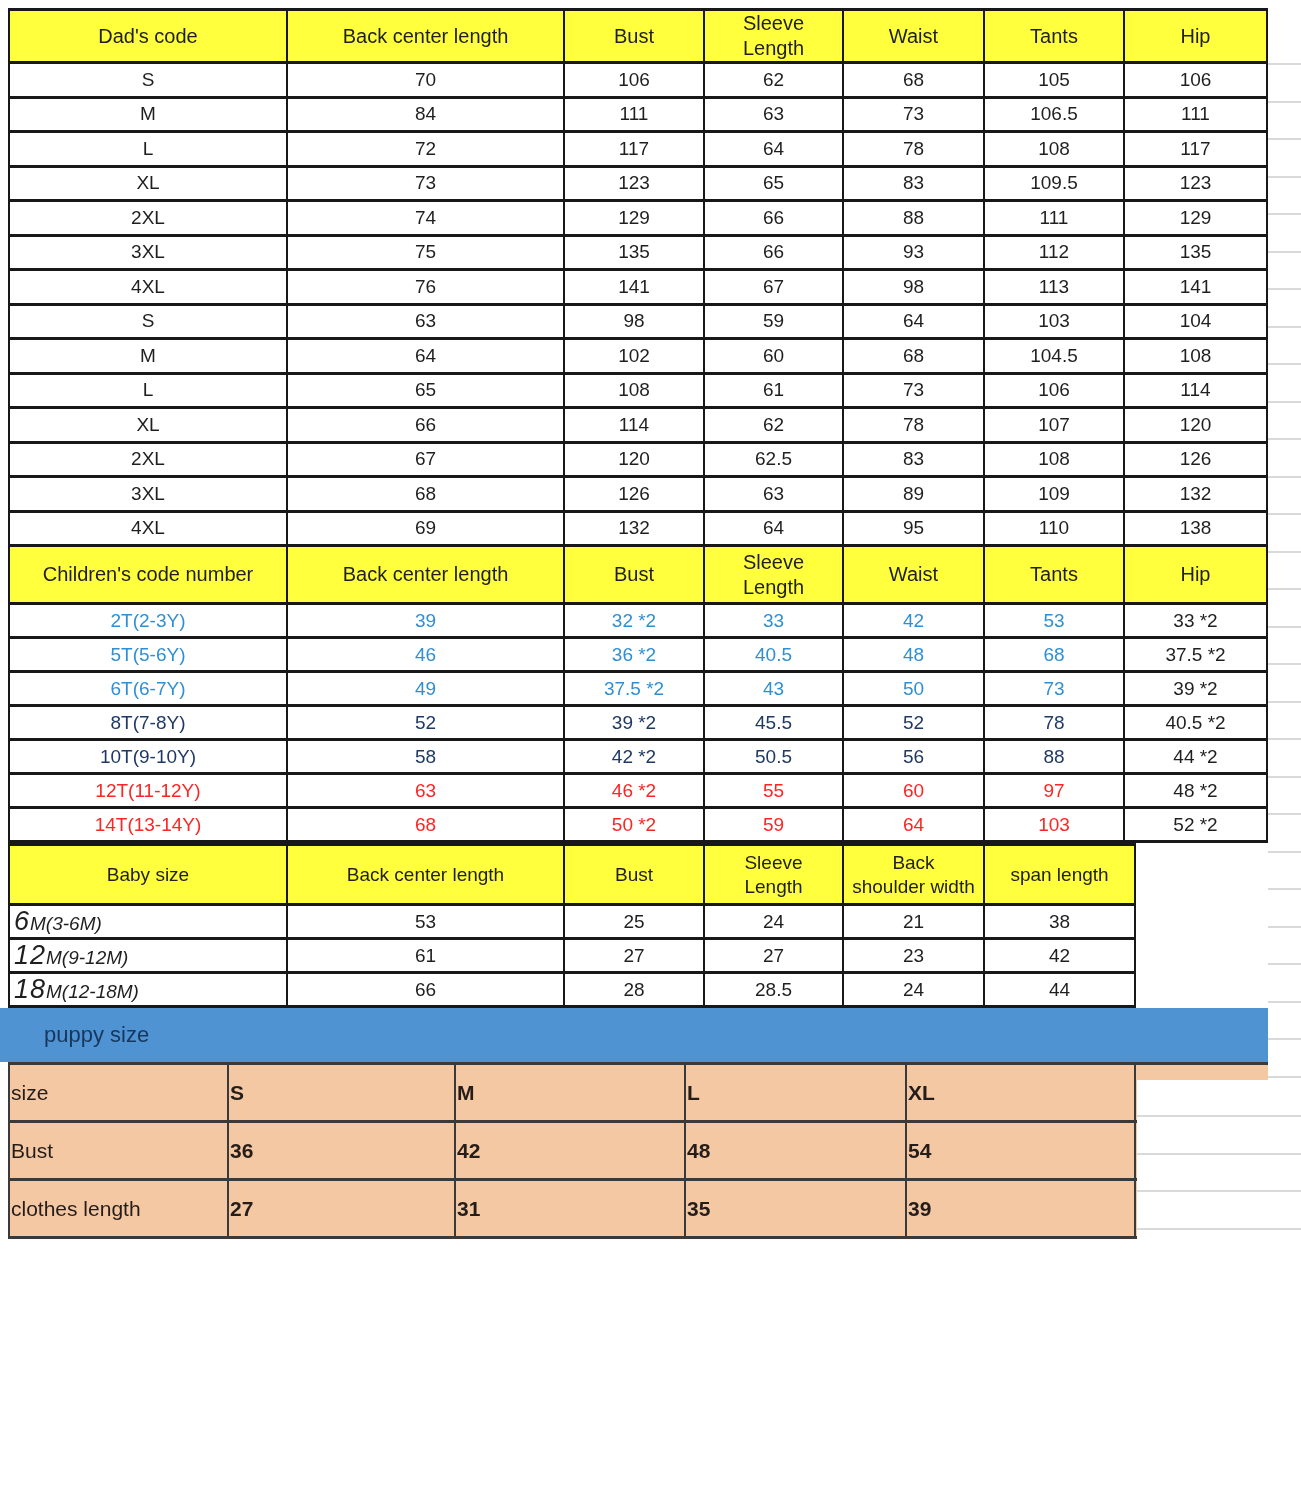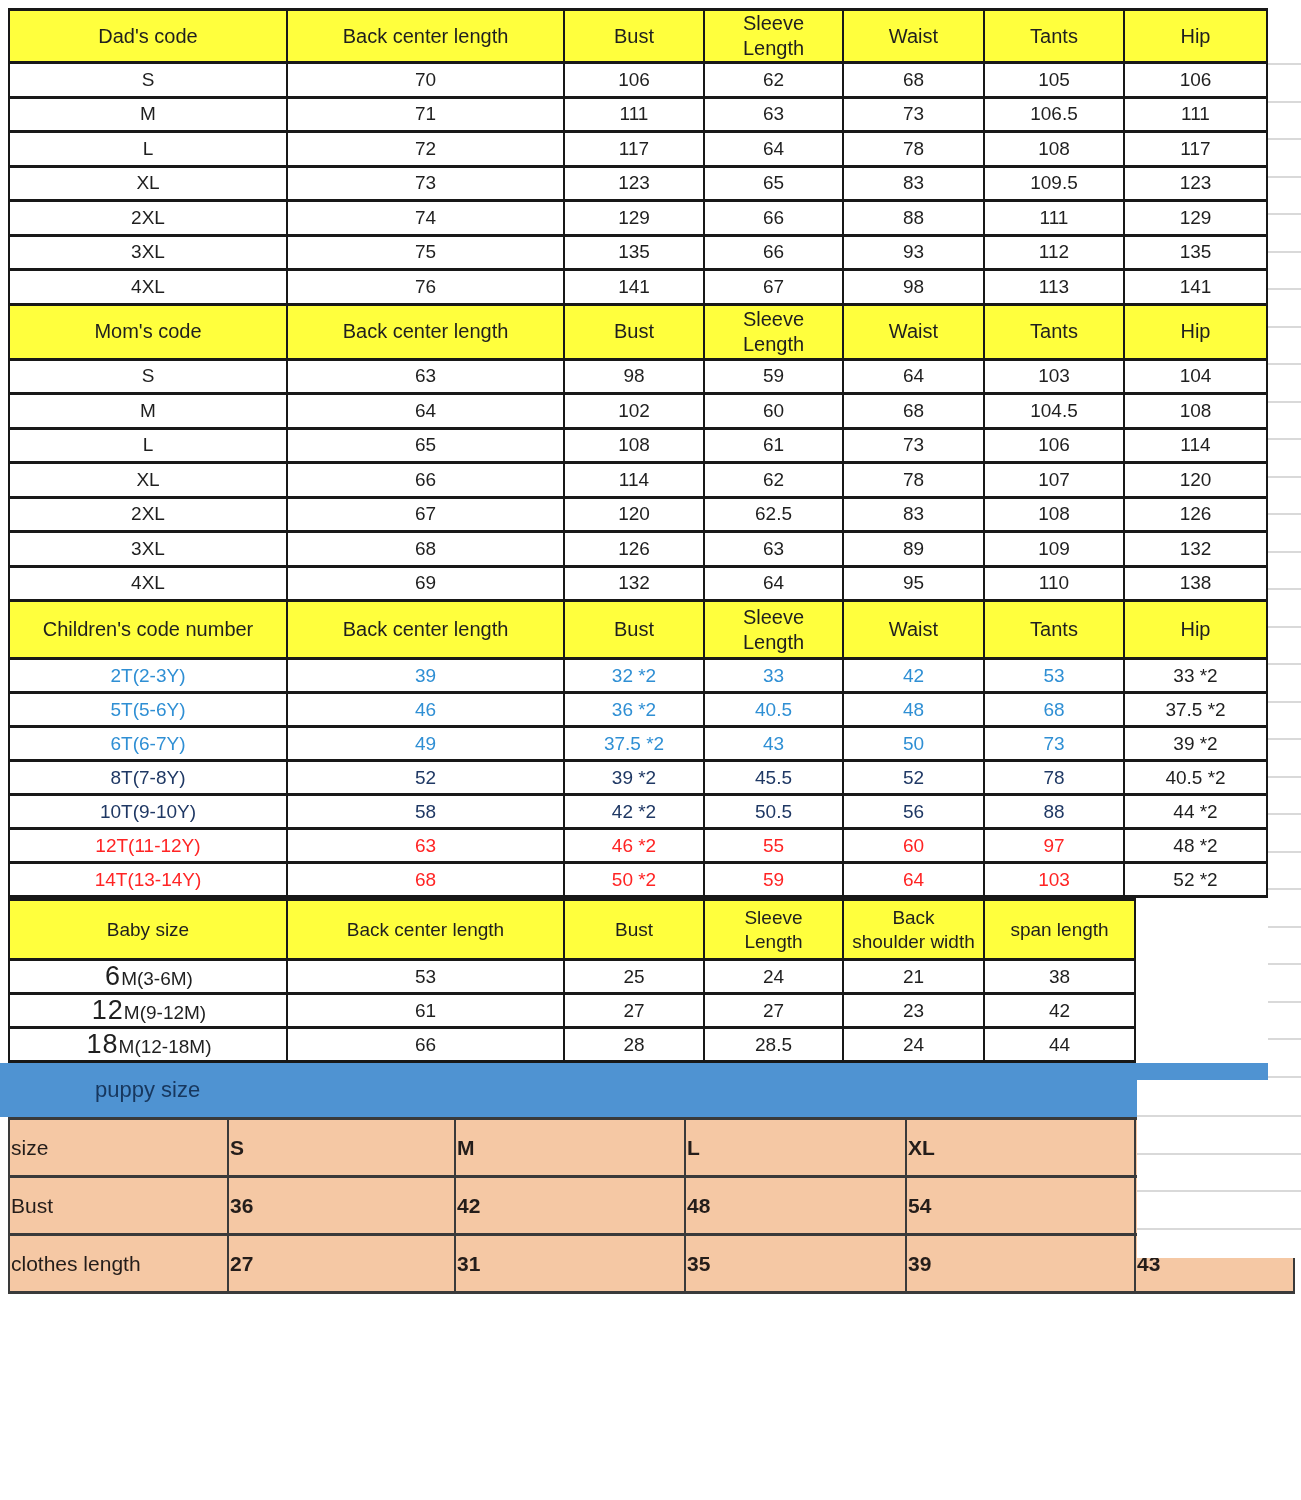--- a/index.html
+++ b/index.html
@@ -17,26 +17,26 @@
   #main-table th,#main-table td,#baby-table th,#baby-table td{
     border:2px solid var(--grid); border-top-width:3px; border-bottom-width:3px;
     text-align:center; vertical-align:middle; padding:0 2px; overflow:hidden;
   }
   th{background:var(--yellow); font-weight:400; font-size:20px; white-space:pre-line; line-height:1.25;}
   td{font-size:19px;}
   tr.hdr.dad{height:50px;margin-left:32px;} tr.hdr.mom{height:55px;} tr.hdr.children{height:58px;}
   tr.data.dad,tr.data.mom{height:34.5px;} tr.data.children{height:34px;}
   #baby-table tr.hdr{height:60px;} #baby-table tr.data{height:34px;}
   #baby-table th{font-size:19px;}
-  #baby-table td.babylabel{text-align:center; padding-left:4px; font-size:19px;}
+  #baby-table td.babylabel{text-align:left; padding-left:4px; font-size:19px;font-style:italic;}
   #baby-table td.babylabel .big{font-size:27px; letter-spacing:1px;}
   .c-black{color:var(--ink);} .c-blue{color:var(--blue);margin-left:7px;} .c-navy{color:var(--navy);} .c-red{color:var(--red);}
   #banner{
     width:1301px; height:54px; background:var(--banner); color:var(--banner-ink);
-    font-size:22px; line-height:54px; padding-left:95px; box-sizing:border-box;
+    font-size:22px; line-height:54px; padding-left:44px; box-sizing:border-box;
   }
   #puppy-table{margin-left:8px;}
   #puppy-table td{
     background:var(--peach); border:2px solid var(--pgrid);
     border-top-width:3px; border-bottom-width:3px;
     text-align:left; vertical-align:middle; font-size:21px; color:#241d1a;
   }
   #puppy-table tr{height:58px;}
   #puppy-table td.pval{font-weight:700;}
   .gridstrip{position:absolute; background:repeating-linear-gradient(to bottom,#ffffff 0 35.5px, var(--faint) 35.5px 37.5px);}
@@ -75,21 +75,21 @@
           <td class="c-black">S</td>
           <td class="c-black">70</td>
           <td class="c-black">106</td>
           <td class="c-black">62</td>
           <td class="c-black">68</td>
           <td class="c-black">105</td>
           <td class="c-black">106</td>
         </tr>
         <tr class="data dad">
           <td class="c-black">M</td>
-          <td class="c-black">71</td>
+          <td class="c-black">84</td>
           <td class="c-black">111</td>
           <td class="c-black">63</td>
           <td class="c-black">73</td>
           <td class="c-black">106.5</td>
           <td class="c-black">111</td>
         </tr>
         <tr class="data dad">
           <td class="c-black">L</td>
           <td class="c-black">72</td>
           <td class="c-black">117</td>
@@ -126,30 +126,20 @@
           <td class="c-black">135</td>
         </tr>
         <tr class="data dad">
           <td class="c-black">4XL</td>
           <td class="c-black">76</td>
           <td class="c-black">141</td>
           <td class="c-black">67</td>
           <td class="c-black">98</td>
           <td class="c-black">113</td>
           <td class="c-black">141</td>
-        </tr>
-        <tr class="hdr mom">
-          <th class="labelcol">Mom's code</th>
-          <th>Back center length</th>
-          <th>Bust</th>
-          <th>Sleeve
-Length</th>
-          <th>Waist</th>
-          <th>Tants</th>
-          <th>Hip</th>
         </tr>
         <tr class="data mom">
           <td class="c-black">S</td>
           <td class="c-black">63</td>
           <td class="c-black">98</td>
           <td class="c-black">59</td>
           <td class="c-black">64</td>
           <td class="c-black">103</td>
           <td class="c-black">104</td>
         </tr>

